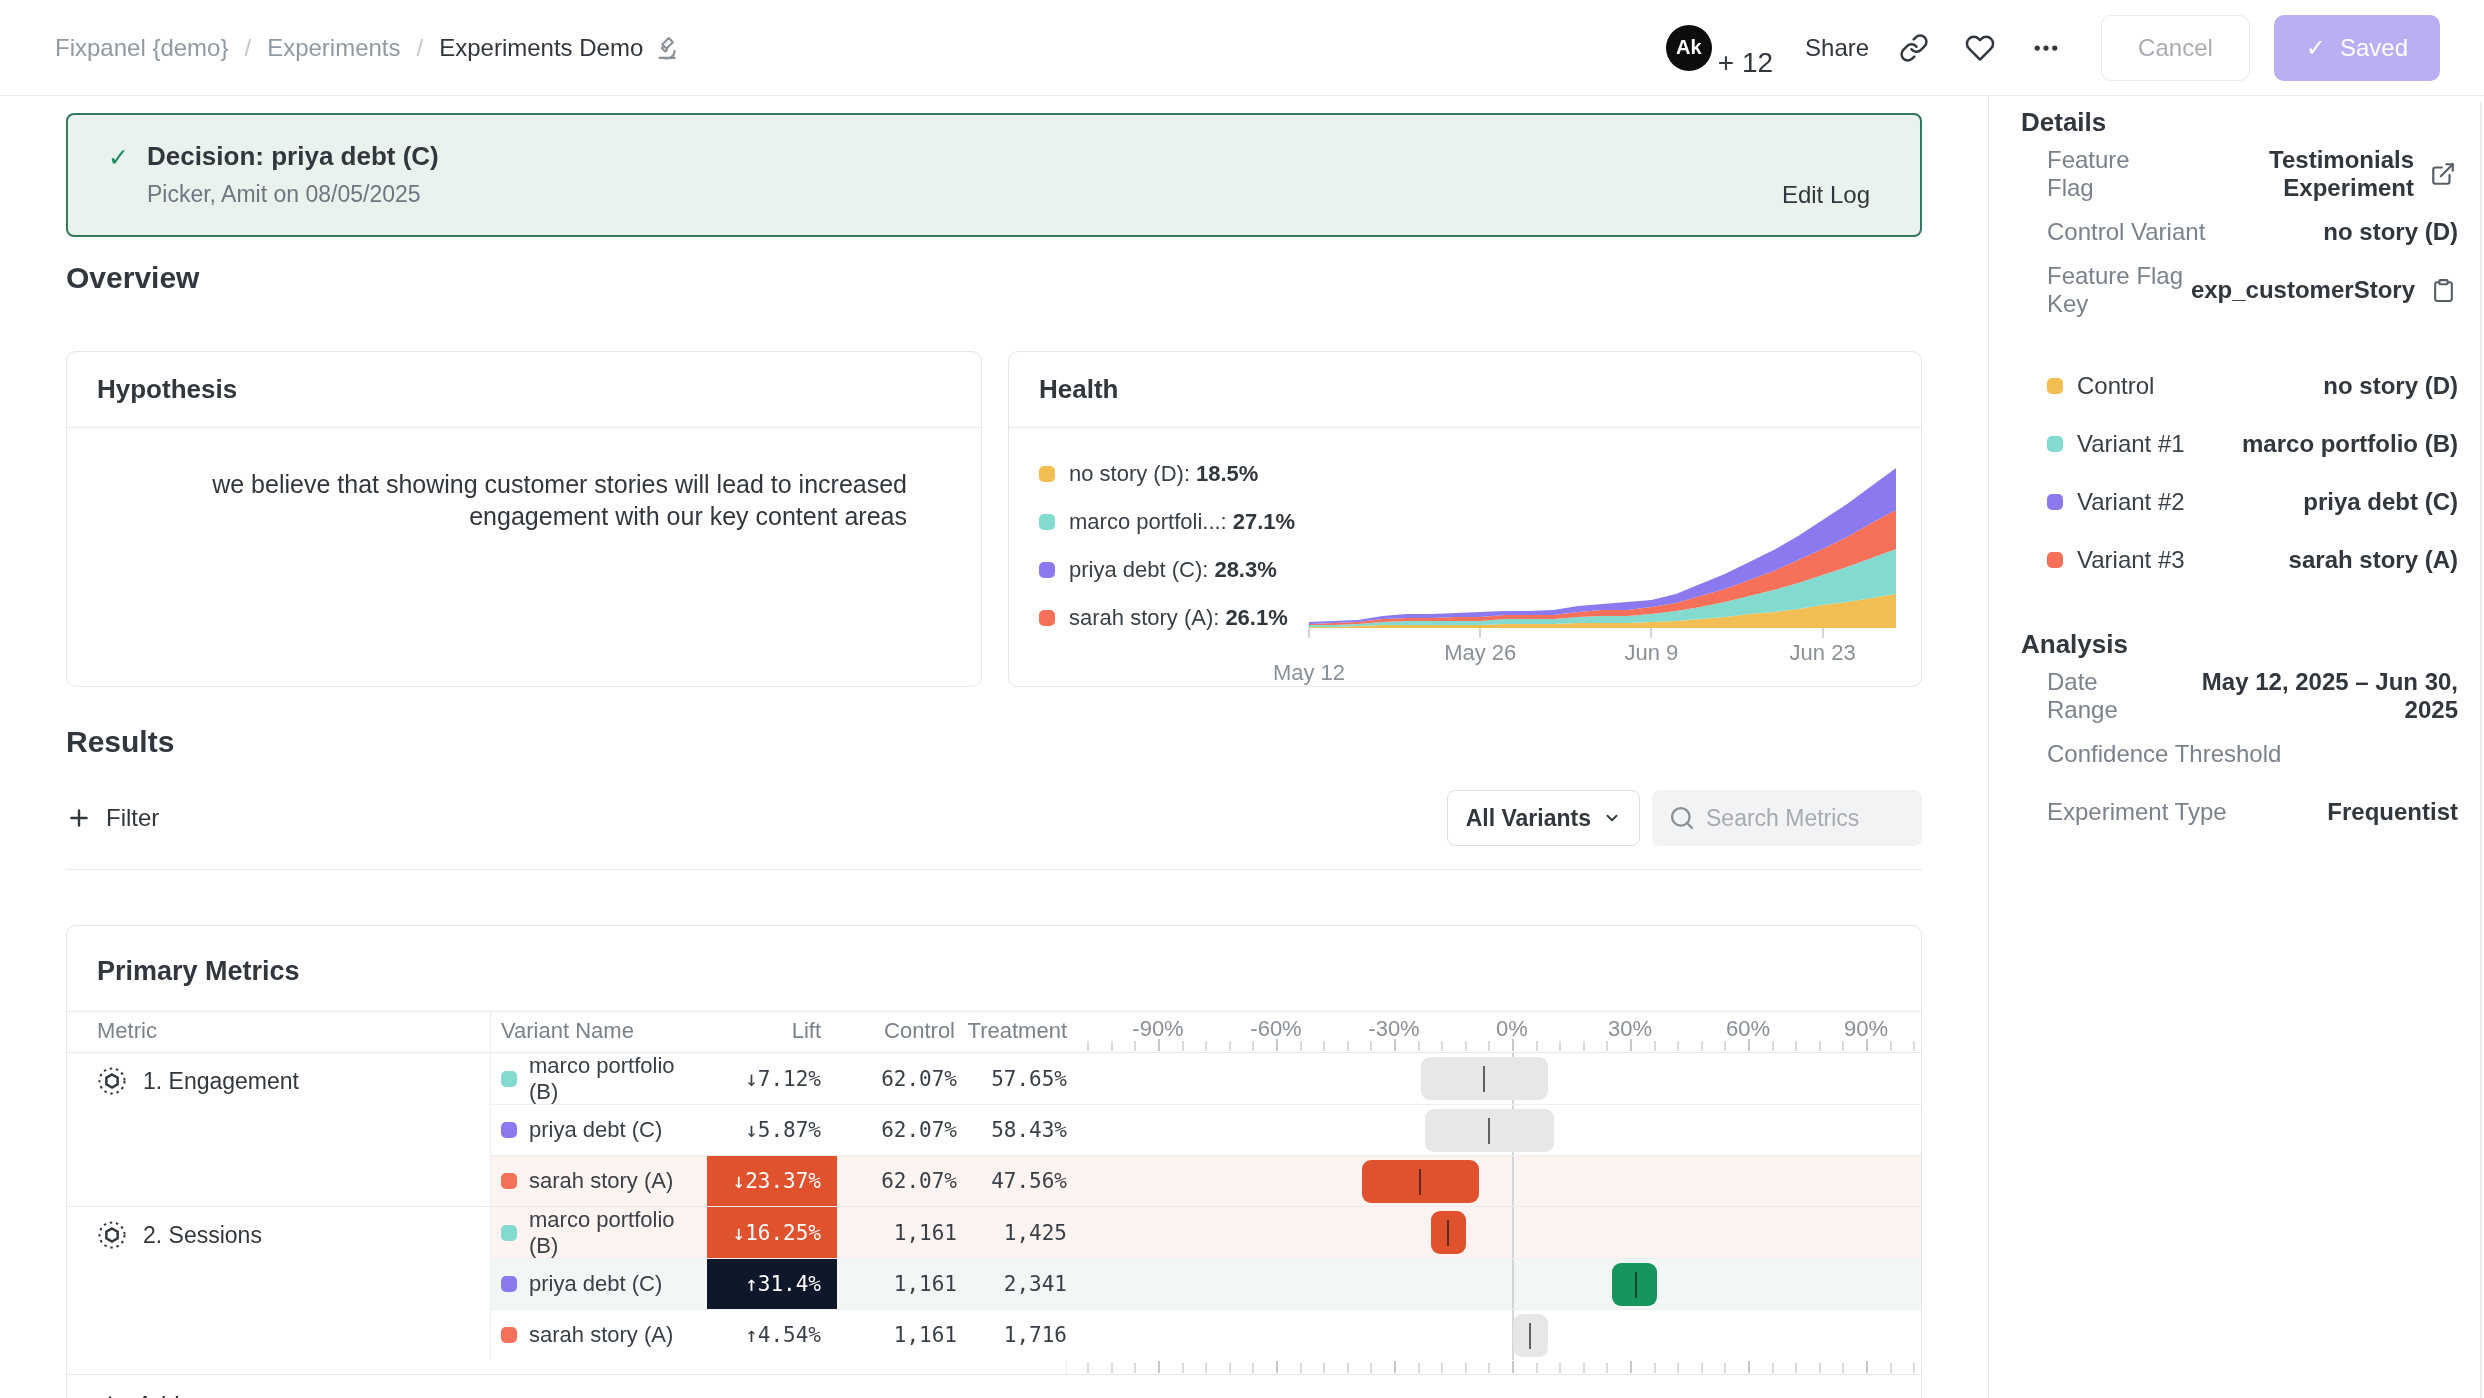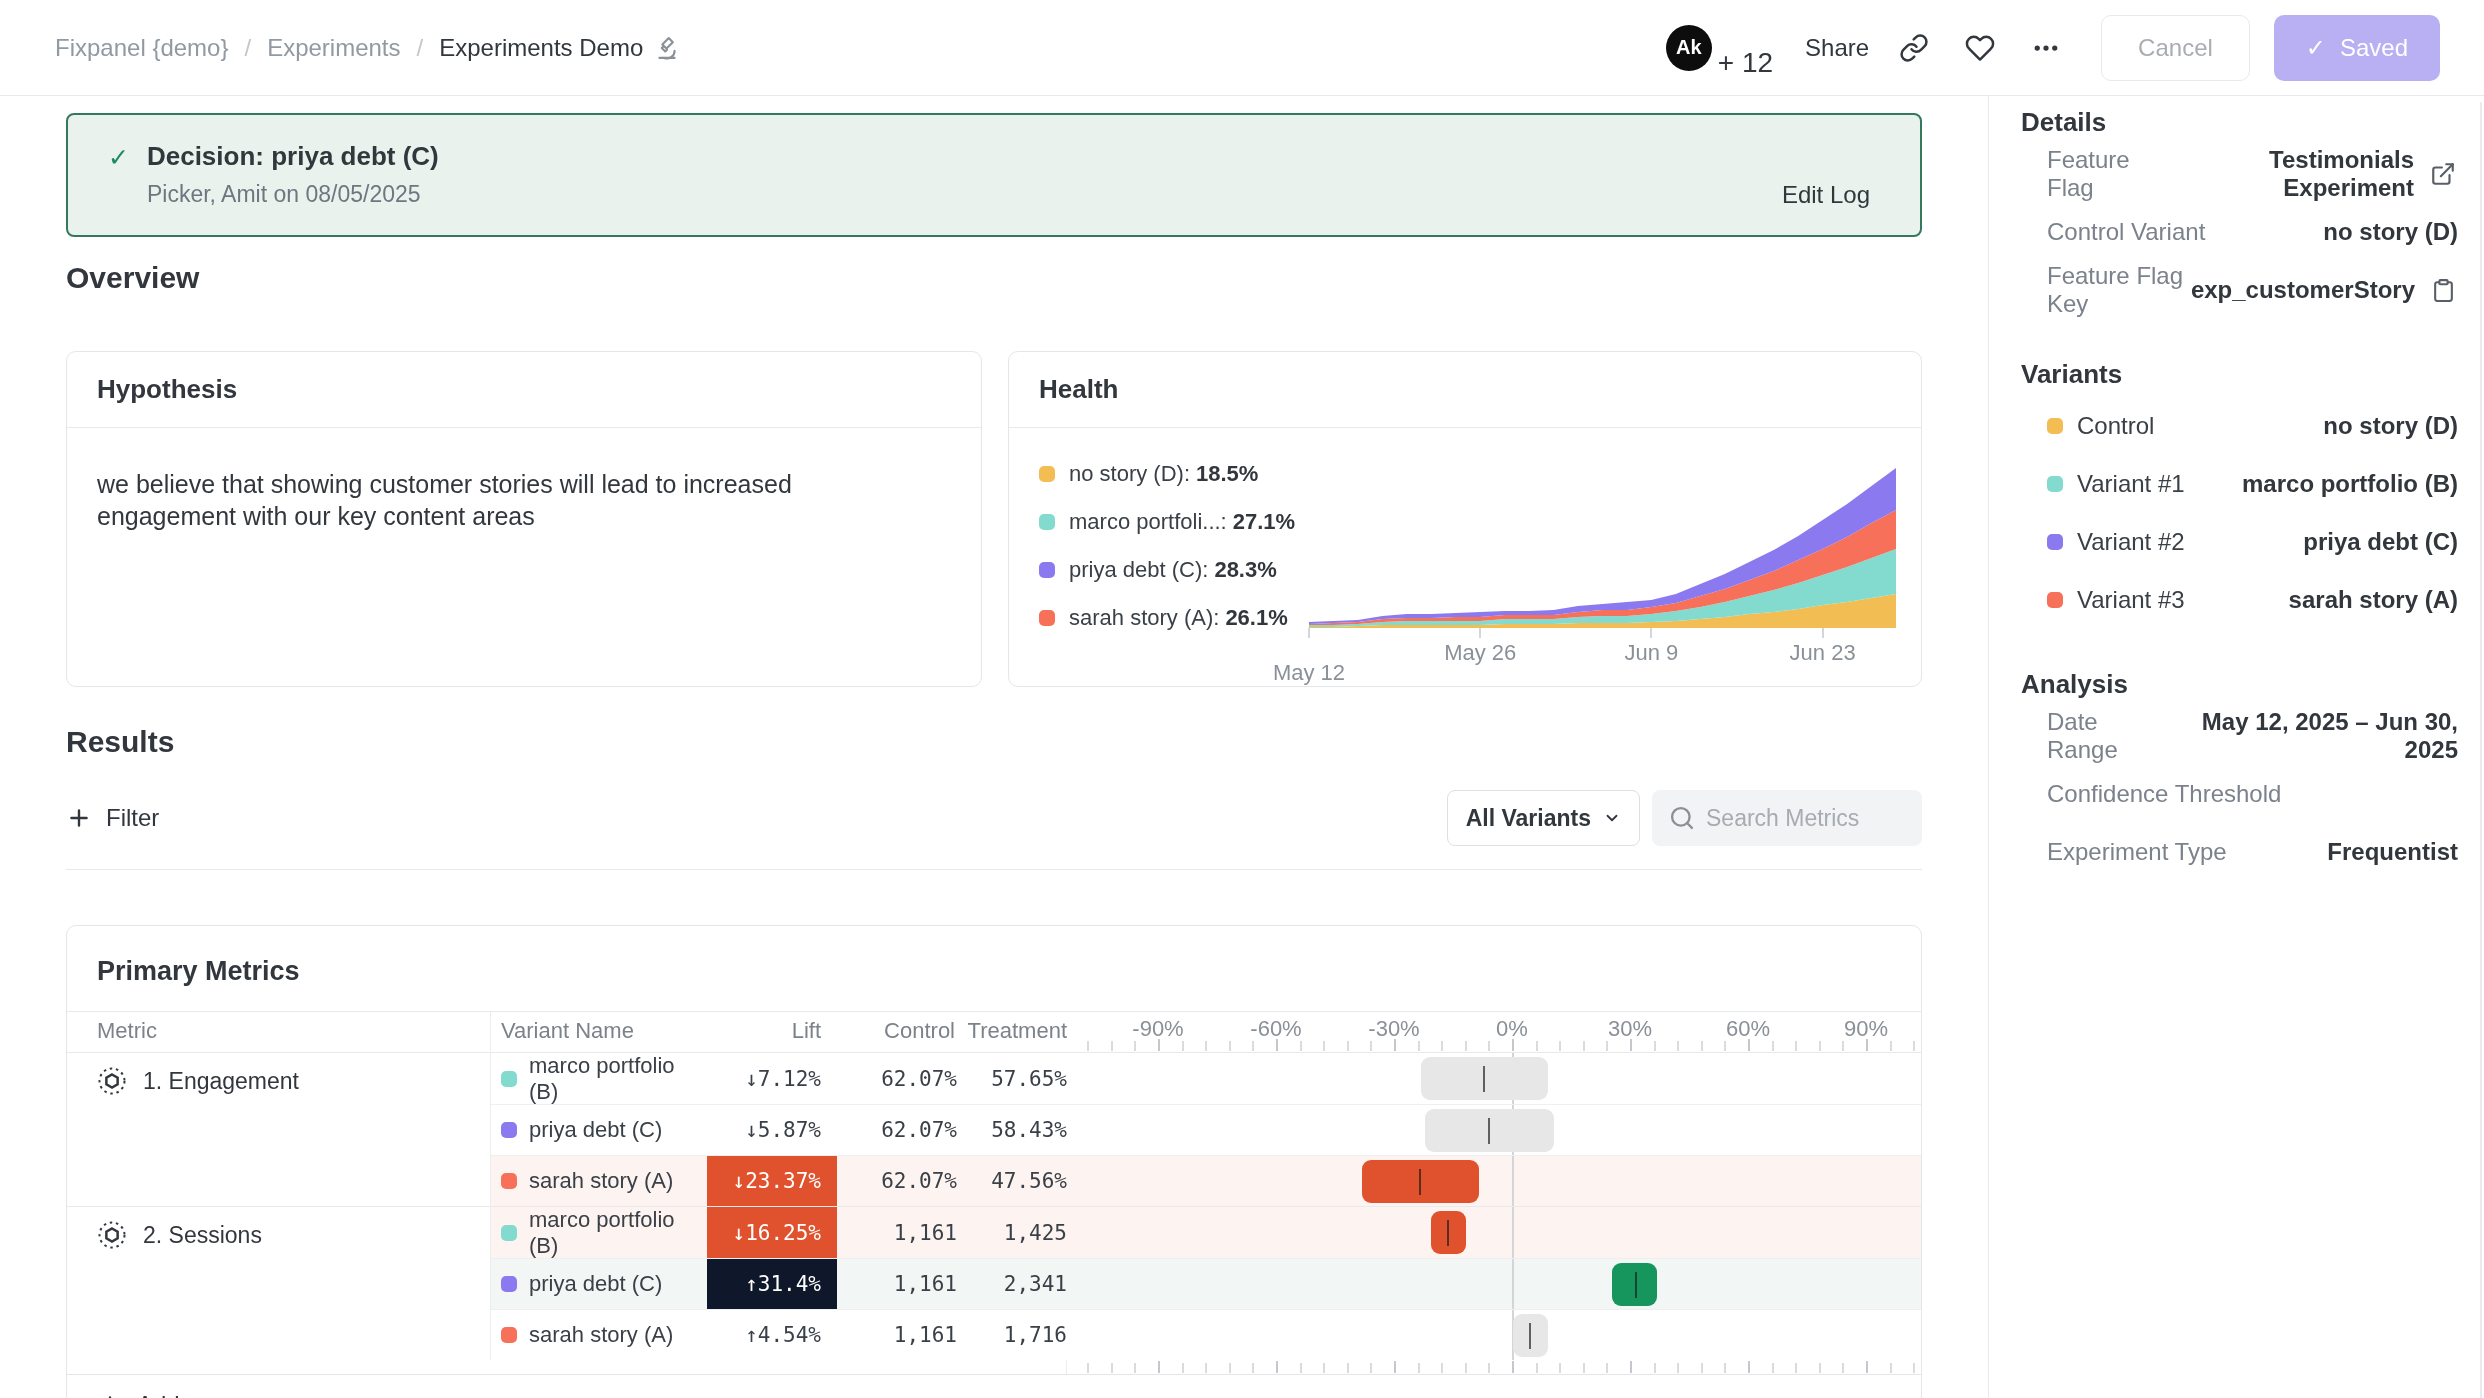--- a/index.html
+++ b/index.html
@@ -42,21 +42,21 @@
   .banner-title { font-size:26px; font-weight:700; }
   .banner-meta { font-size:23px; color:#6F7680; margin-top:9px; }
   .edit-log { margin-left:auto; align-self:center; margin-top:14px; background:none; border:none;
     font-family:inherit; font-size:24px; font-weight:500; color:#32373D; cursor:pointer; }
 
   h2.section { font-size:30px; font-weight:700; }
   .overview-heading { margin-top:24px; }
   .results-heading { margin-top:38px; }
 
   
-  .cards { display:flex; gap:26px; margin-top:56px; }
+  .cards { display:flex; gap:26px; margin-top:56px;text-align:right; }
   .card { border:1px solid #E4E6E9; border-radius:10px; background:#fff; height:336px; }
   .card-hypothesis { width:916px; }
   .card-health { width:914px; }
   .card-title { height:76px; display:flex; align-items:center; padding-left:30px;
     border-bottom:1px solid #E7E9EB; font-size:26px; font-weight:700; }
   .hypothesis-body { padding:40px 40px 0 30px; font-size:25px; line-height:32px; color:#32373D; max-width:880px; }
 
   .health-content { display:flex; }
   .legend { padding:22px 0 0 30px; width:300px; }
   .legend-item { height:48px; display:flex; align-items:center; gap:14px; }
@@ -579,21 +579,20 @@
           <svg width="25" height="25" viewBox="0 0 24 24" fill="none" stroke="#595F66" stroke-width="2" stroke-linecap="round" stroke-linejoin="round">
             <path d="M16 4h2a2 2 0 0 1 2 2v14a2 2 0 0 1-2 2H6a2 2 0 0 1-2-2V6a2 2 0 0 1 2-2h2"></path>
             <rect x="8" y="2" width="8" height="4" rx="1"></rect>
           </svg>
         </button>
       </span>
     </div>
   </section>
 
   <section class="sb-section">
-    <h3 class="sb-heading">Variants</h3>
     <div class="sb-row">
       <span class="sb-swatch" style="background: rgb(242, 190, 84);"></span>
       <span class="sb-variant-label">Control</span>
       <span class="sb-value-wrap">
             <span class="sb-value">no story (D)</span>
           </span>
     </div>
     <div class="sb-row">
       <span class="sb-swatch" style="background: rgb(131, 219, 207);"></span>
       <span class="sb-variant-label">Variant #1</span>

